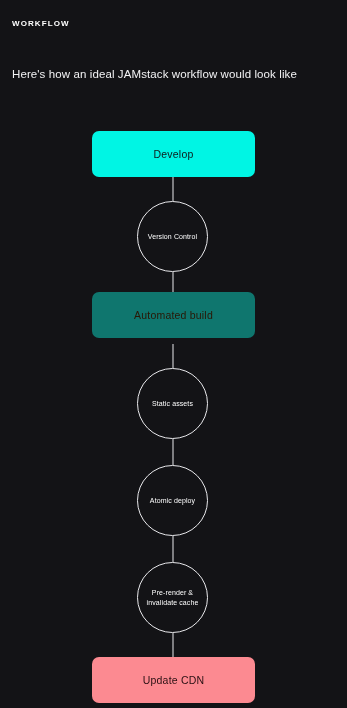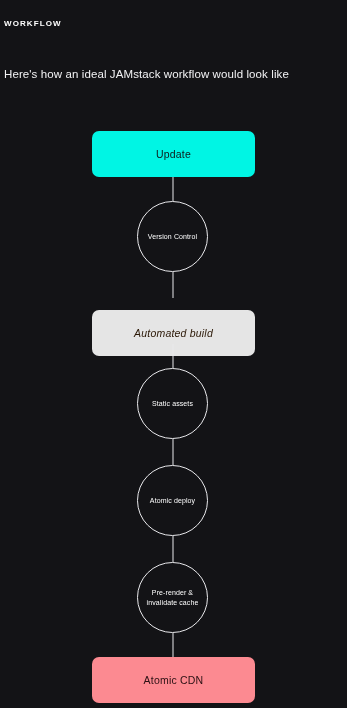--- a/index.html
+++ b/index.html
@@ -11,21 +11,21 @@
     width: 347px;
     height: 708px;
     overflow: hidden;
     font-family: "Liberation Sans", sans-serif;
     color: #ffffff;
     position: relative;
   }
 
   
   .header {
-    padding: 18px 12px 0 4px;
+    padding: 18px 12px 0 12px;
   }
   .eyebrow {
     font-size: 8px;
     font-weight: bold;
     letter-spacing: 1.1px;
     color: #ffffff;
     text-transform: uppercase;
     line-height: 12px;
   }
   .subtitle {
@@ -95,32 +95,32 @@
 <body>
 
 <div class="header">
   <div class="eyebrow">WORKFLOW</div>
   <div class="subtitle">Here's how an ideal JAMstack workflow would look like</div>
 </div>
 
 <div class="flow">
 
   <div class="node-box" style="top:131px; background:#00f5e4; color:#0f1a1a;">
-    <span>Update</span>
+    <span>Develop</span>
   </div>
 
   <div class="connector" style="top:177px; height:24px;"></div>
 
   <div class="node-circle" style="top:201px;">
     <span>Version Control</span>
   </div>
 
   <div class="connector" style="top:272px; height:26px;"></div>
 
-  <div class="node-box" style="top:310px; background:#e5e5e5; color:#2a1705;font-style:italic;">
+  <div class="node-box" style="top:292px; background:#0f766e; color:#2a1705;">
     <span>Automated build</span>
   </div>
 
   <div class="connector" style="top:344px; height:24px;"></div>
 
   <div class="node-circle" style="top:368px;">
     <span>Static assets</span>
   </div>
 
   <div class="connector" style="top:439px; height:26px;"></div>
@@ -134,16 +134,16 @@
   <div class="node-circle" style="top:562px;">
     <div>
       <span>Pre-render &amp;</span>
       <span>invalidate cache</span>
     </div>
   </div>
 
   <div class="connector" style="top:633px; height:24px;"></div>
 
   <div class="node-box" style="top:657px; background:#fc8a91; color:#2a1013;">
-    <span>Atomic CDN</span>
+    <span>Update CDN</span>
   </div>
 
 </div>
 
 </body></html>

